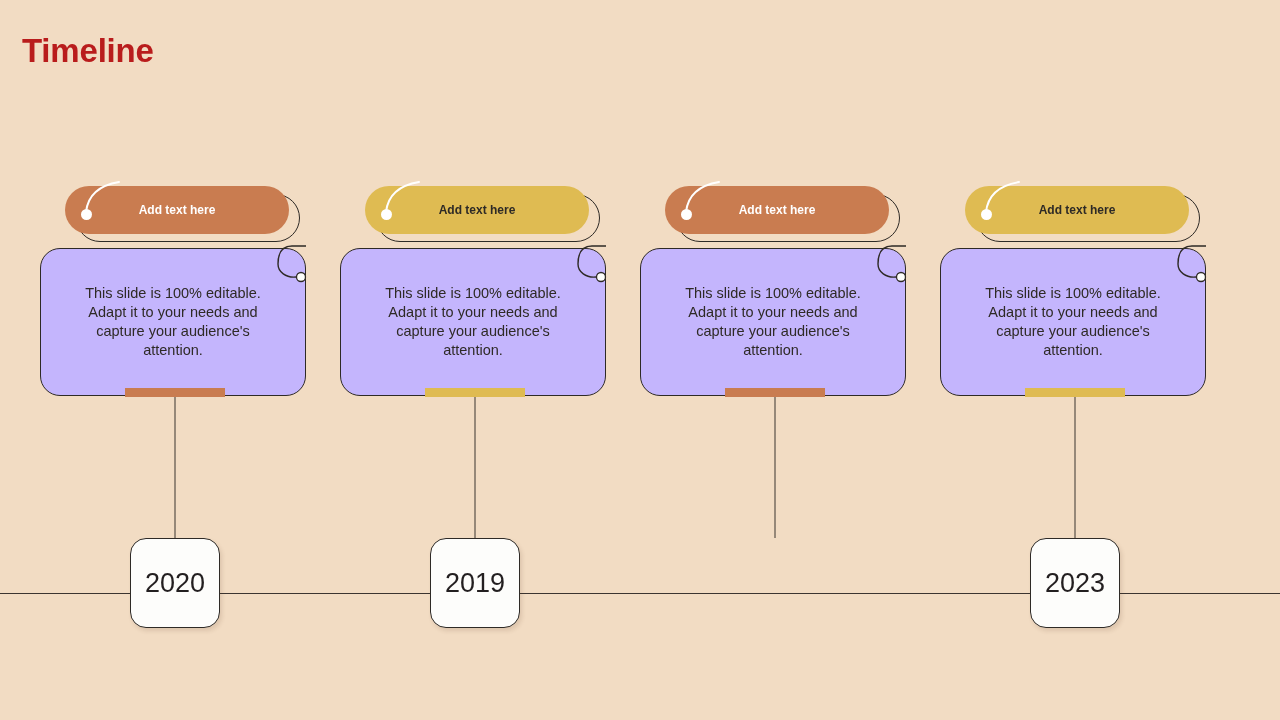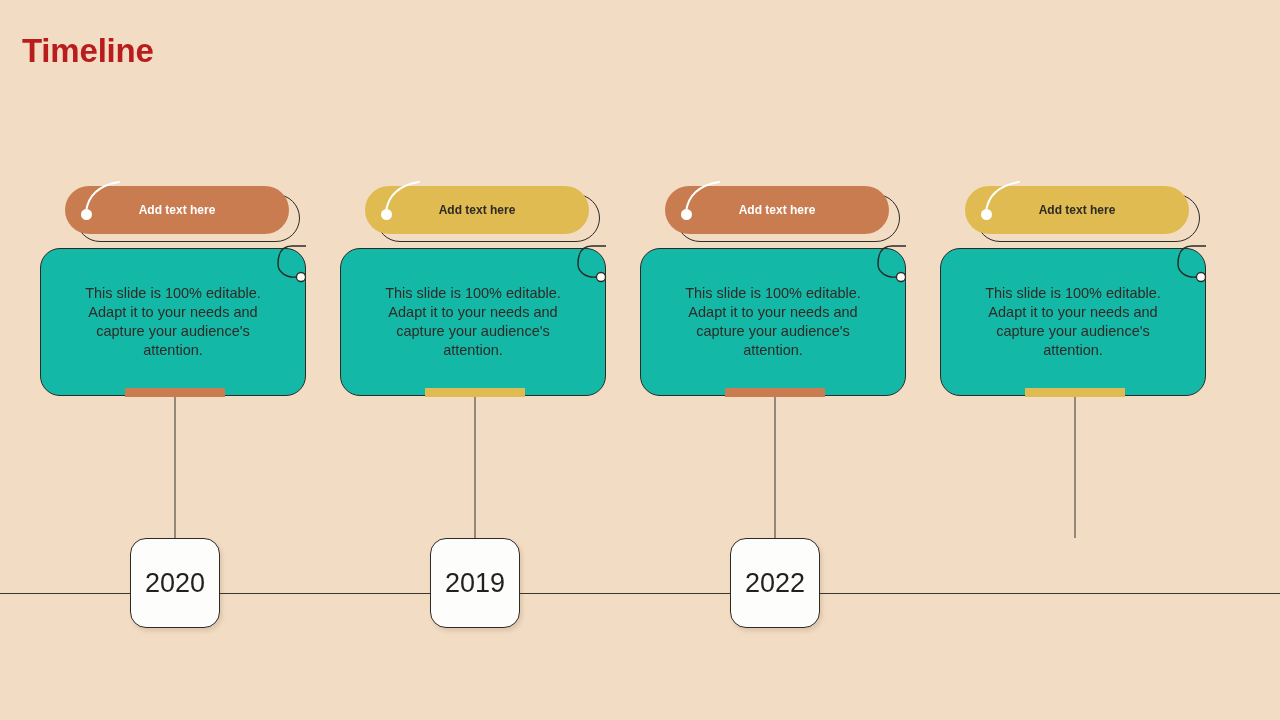--- a/index.html
+++ b/index.html
@@ -106,21 +106,21 @@
 
   
   .card {
     position: absolute;
     left: 0;
     top: 62px;
     width: 266px;
     height: 148px;
     border: 1.5px solid #2E2A26;
     border-radius: 20px;
-    background: #14b8a6;
+    background: #c4b5fd;
     display: flex;
     align-items: center;
     justify-content: center;
   }
   .card-text {
     width: 190px;
     text-align: center;
     font-size: 14.5px;
     line-height: 19px;
     color: #2E2A26;
@@ -250,38 +250,38 @@
   </div>
   <div class="card">
     <div class="card-text">This slide is 100% editable. Adapt it to your needs and capture your audience's attention.</div>
   </div>
   <svg class="card-hook" viewBox="0 0 40 50">
     <path d="M34,2 L20,2 C8,2 6,12 6,20 C6,28 14,34 24,33" stroke="#2E2A26" stroke-width="1.4" fill="none"></path>
     <circle cx="29" cy="33" r="4.5" fill="#FDFDFB" stroke="#2E2A26" stroke-width="1.3"></circle>
   </svg>
   <div class="card-bar" style="background: rgb(201, 124, 80);"></div>
   <div class="connector"></div>
+</div>
+
+<div class="milestone m3">
+  <div class="pill-wrap">
+    <div class="pill-outline"></div>
+    <div class="pill" style="background: rgb(223, 187, 82); color: rgb(46, 42, 38);">
+      <span class="pill-label">Add text here</span>
+    </div>
+    <svg class="pill-curve" viewBox="0 0 60 40">
+      <path d="M11,32 C13,14 26,5 44,2" stroke="#FFFFFF" stroke-width="2" fill="none" stroke-linecap="round"></path>
+    </svg>
+    <div class="pill-dot"></div>
+  </div>
+  <div class="card">
+    <div class="card-text">This slide is 100% editable. Adapt it to your needs and capture your audience's attention.</div>
+  </div>
+  <svg class="card-hook" viewBox="0 0 40 50">
+    <path d="M34,2 L20,2 C8,2 6,12 6,20 C6,28 14,34 24,33" stroke="#2E2A26" stroke-width="1.4" fill="none"></path>
+    <circle cx="29" cy="33" r="4.5" fill="#FDFDFB" stroke="#2E2A26" stroke-width="1.3"></circle>
+  </svg>
+  <div class="card-bar" style="background: rgb(223, 187, 82);"></div>
+  <div class="connector"></div>
   <div class="year-box">
-    <span>2022</span>
-  </div>
-</div>
-
-<div class="milestone m3">
-  <div class="pill-wrap">
-    <div class="pill-outline"></div>
-    <div class="pill" style="background: rgb(223, 187, 82); color: rgb(46, 42, 38);">
-      <span class="pill-label">Add text here</span>
-    </div>
-    <svg class="pill-curve" viewBox="0 0 60 40">
-      <path d="M11,32 C13,14 26,5 44,2" stroke="#FFFFFF" stroke-width="2" fill="none" stroke-linecap="round"></path>
-    </svg>
-    <div class="pill-dot"></div>
-  </div>
-  <div class="card">
-    <div class="card-text">This slide is 100% editable. Adapt it to your needs and capture your audience's attention.</div>
-  </div>
-  <svg class="card-hook" viewBox="0 0 40 50">
-    <path d="M34,2 L20,2 C8,2 6,12 6,20 C6,28 14,34 24,33" stroke="#2E2A26" stroke-width="1.4" fill="none"></path>
-    <circle cx="29" cy="33" r="4.5" fill="#FDFDFB" stroke="#2E2A26" stroke-width="1.3"></circle>
-  </svg>
-  <div class="card-bar" style="background: rgb(223, 187, 82);"></div>
-  <div class="connector"></div>
+    <span>2023</span>
+  </div>
 </div>
 
 </body></html>

